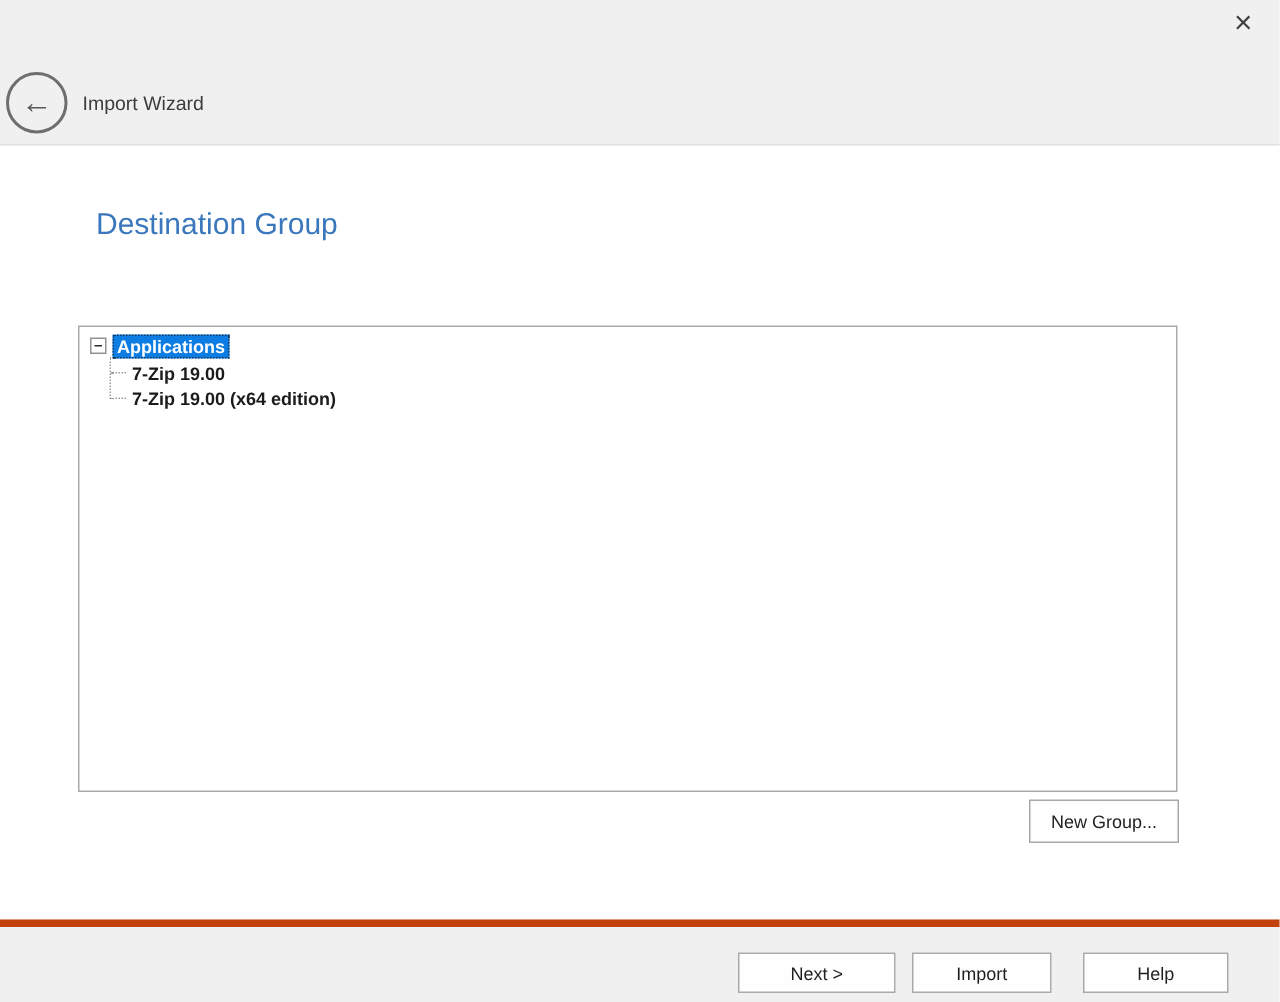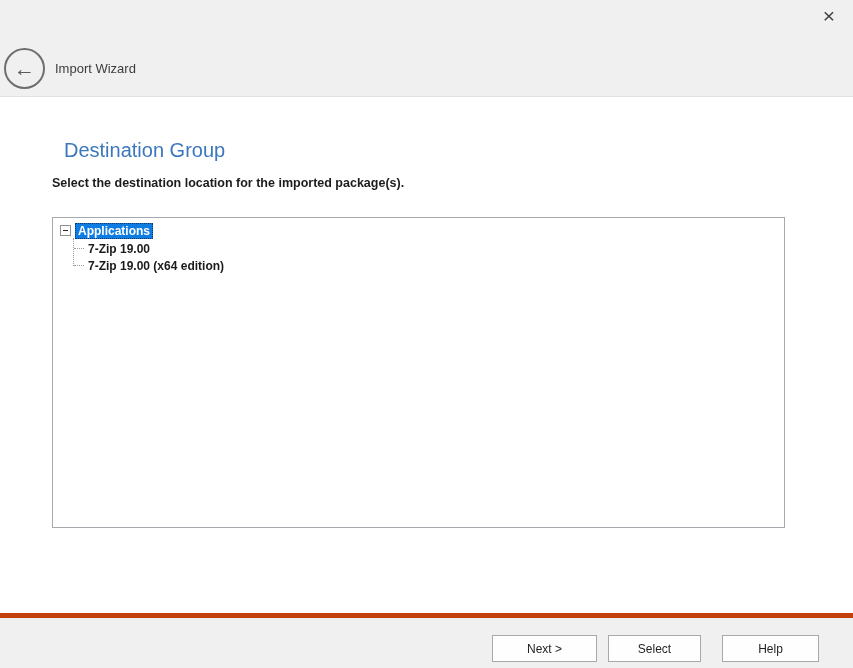--- a/index.html
+++ b/index.html
@@ -113,39 +113,39 @@
     <button class="back-btn">
       <span>←</span>
     </button>
     <span class="header-title">Import Wizard</span>
     <button class="close-btn">
       <span>×</span>
     </button>
   </div>
 
   <h1 class="page-title">Destination Group</h1>
-  <p class="page-desc">Select the destination location for the imported package(s).</p>
 
   <div class="tree-panel">
     <div class="tree-root-row">
       <span class="expander">
           <span class="minus"></span>
         </span>
       <span class="root-label selected">Applications</span>
     </div>
     <div class="tree-children">
       <div class="tree-child">
         <span>7-Zip 19.00</span>
       </div>
       <div class="tree-child">
         <span>7-Zip 19.00 (x64 edition)</span>
       </div>
     </div>
   </div>
 
+  <button class="btn new-group-btn">New Group...</button>
 
   <div class="footer">
     <button class="btn btn-next">Next &gt;</button>
-    <button class="btn btn-cancel">Select</button>
+    <button class="btn btn-cancel">Import</button>
     <button class="btn btn-help">Help</button>
   </div>
 
 </div>
 
 </body></html>

